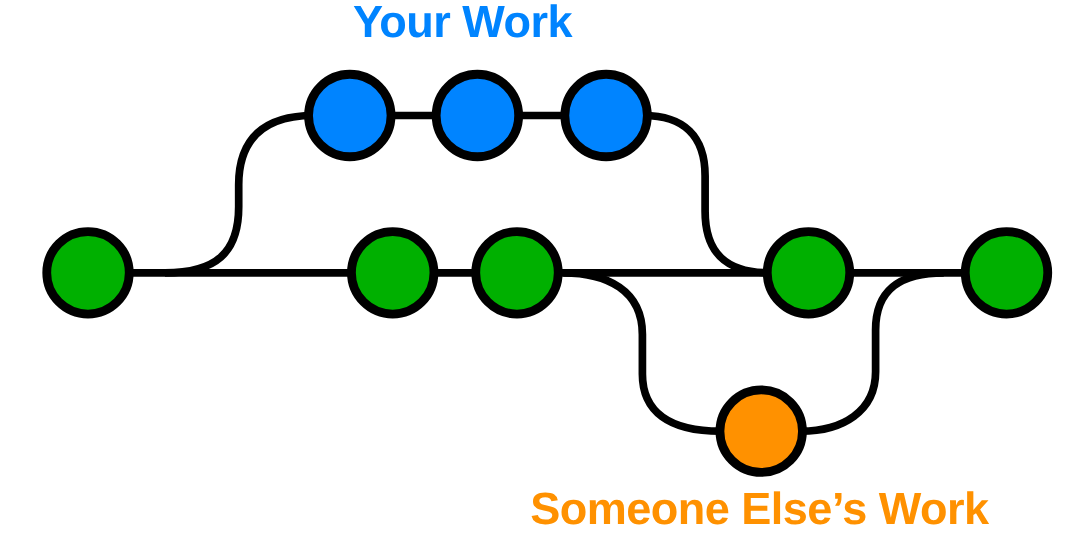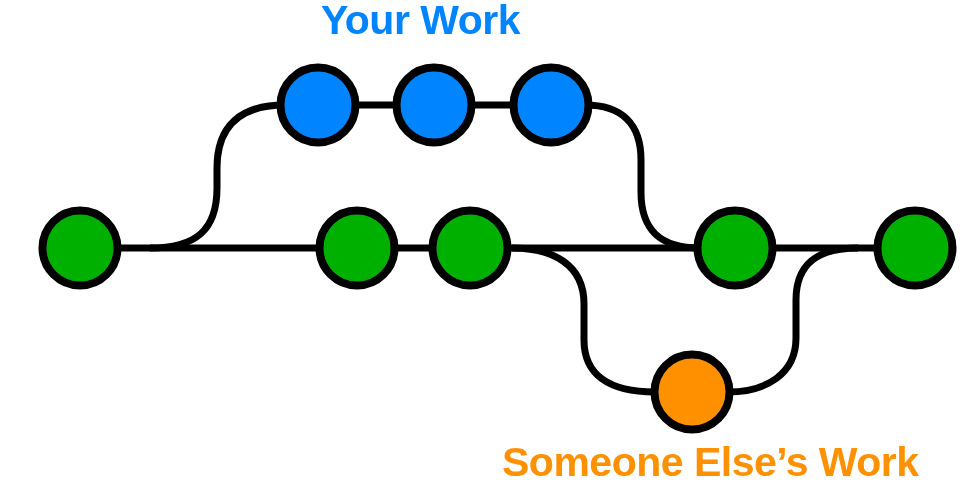--- a/index.html
+++ b/index.html
@@ -36,21 +36,21 @@
   .label {
     position: absolute;
     font-weight: 700;
     font-size: 41px;
     line-height: 1;
     letter-spacing: -0.5px;
     white-space: nowrap;
   }
   .label-your-work { left: 321px; top: 0px;   color: var(--blue,   #0084FF); }
   .label-master    { left: 10px;  top: 302px; color: var(--green,  #00B000); }
-  .label-someone   { left: 482px; top: 442px; color: var(--orange, #FF9100); margin-left: 20px; }
+  .label-someone   { left: 482px; top: 442px; color: var(--orange, #FF9100); }
 </style>
 </head>
 <body>
 
 <div class="stage">
 
   <svg class="graph" width="968" height="496" viewBox="0 0 968 496">
 
     <path class="edge" d="M 80 248 H 915"></path>
     <path class="edge" d="M 150 248 C 196 248 217 230 217 188 L 217 168 C 217 126 240 105 285 105"></path>

